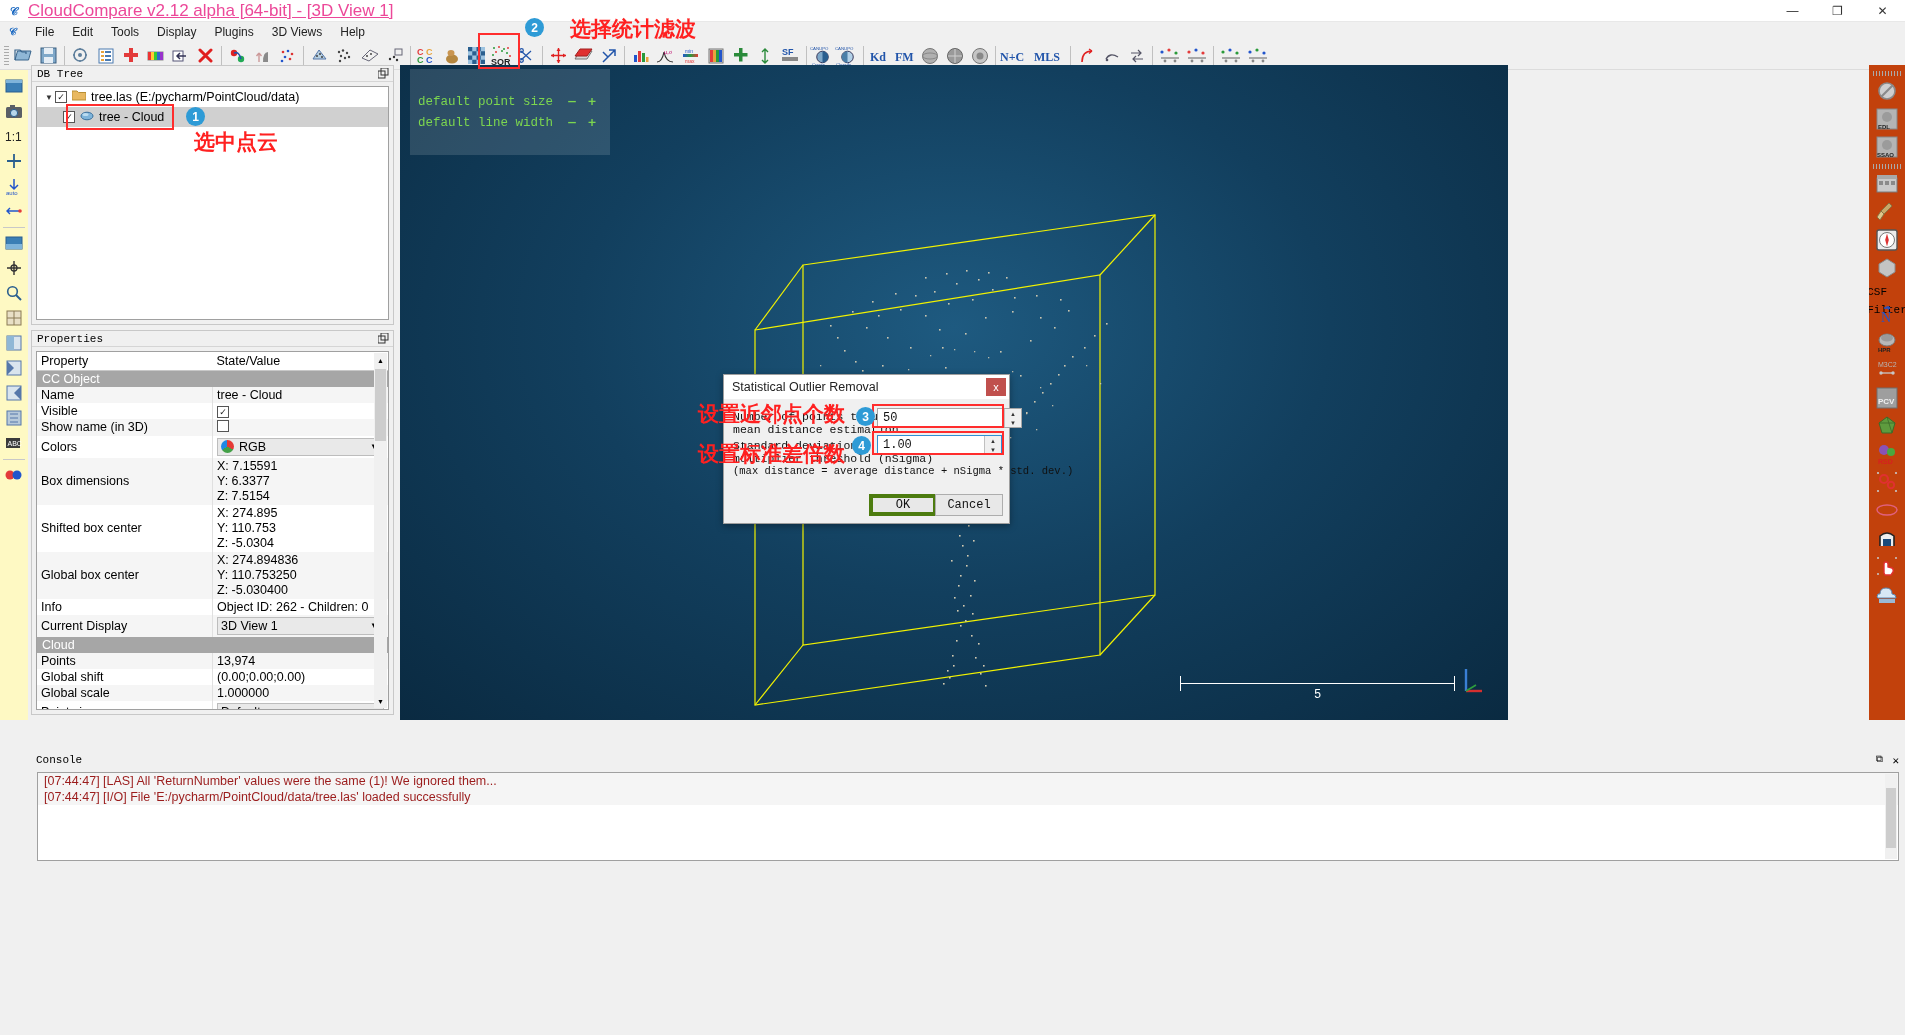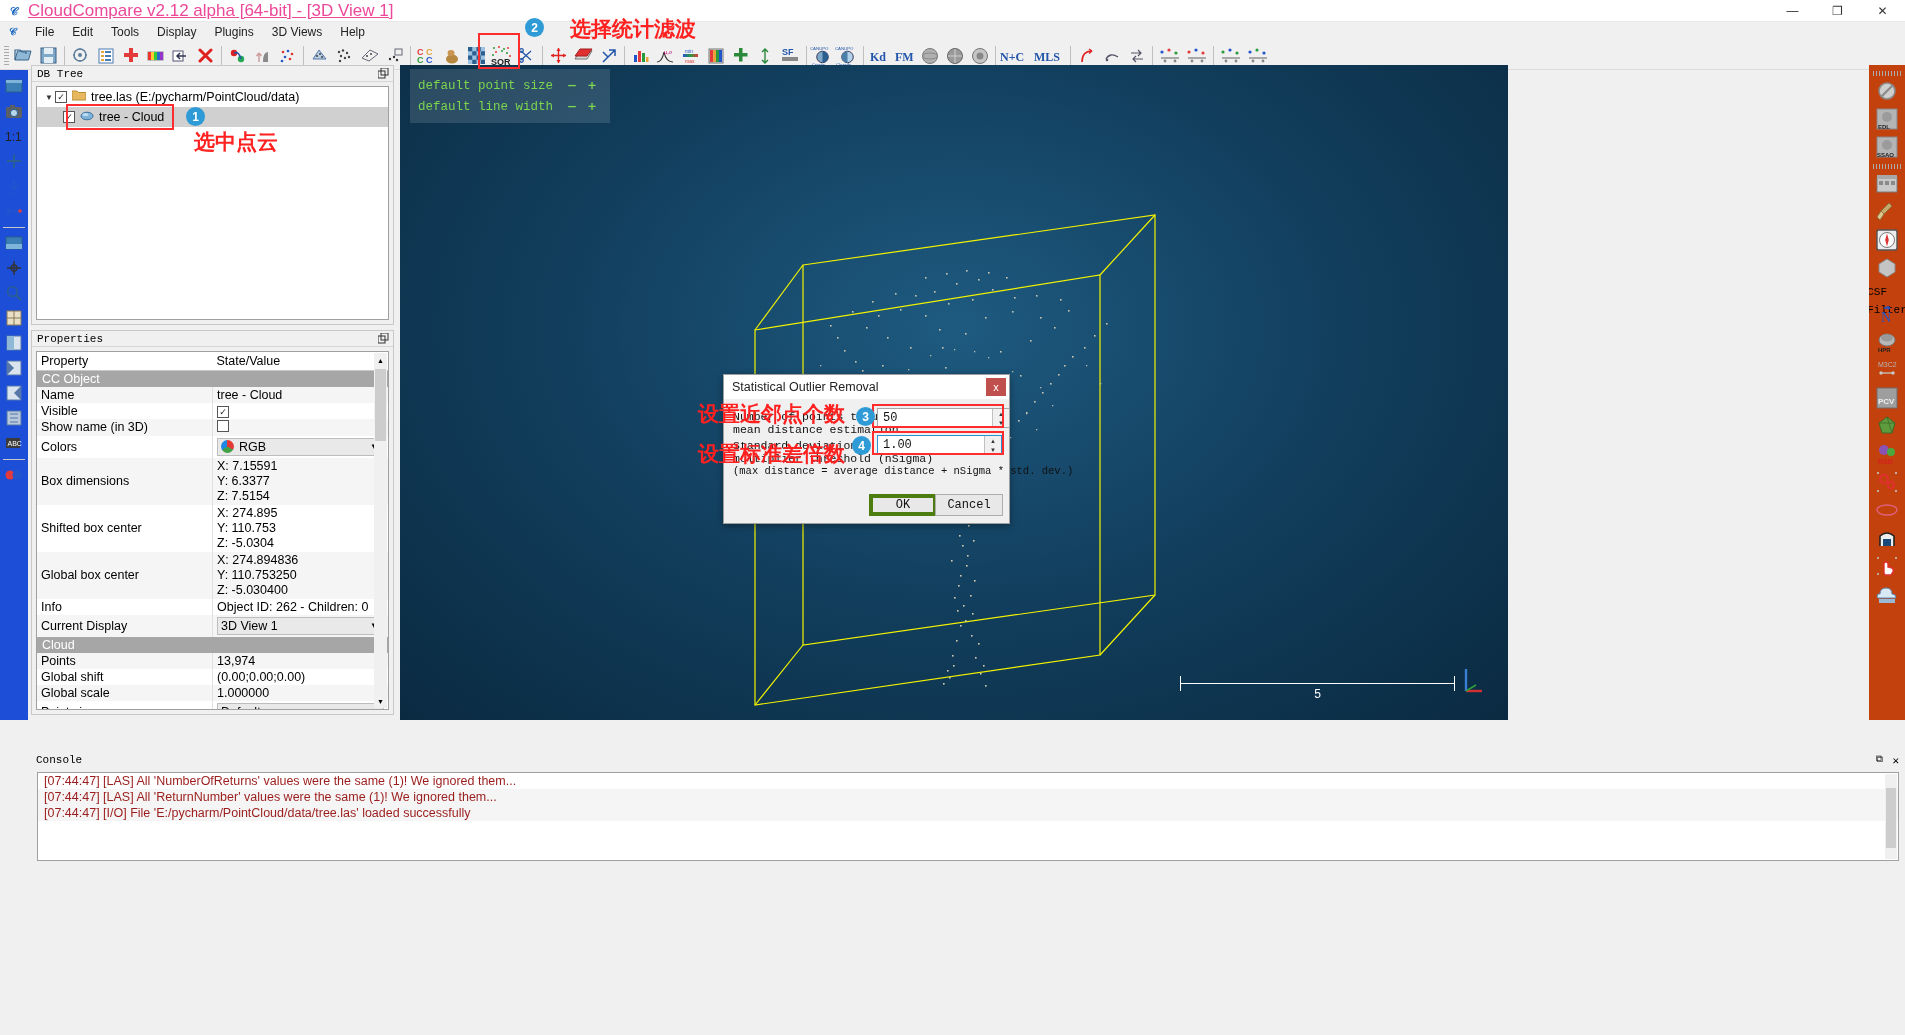--- a/index.html
+++ b/index.html
@@ -50,21 +50,21 @@
   }
   .tsep { width: 1px; height: 20px; background: #c0c0c0; margin: 0 3px; flex: none; }
   .tgrip { width: 5px; height: 20px; flex: none;
            background: repeating-linear-gradient(to bottom,#aaa 0px,#aaa 1px,transparent 1px,transparent 3px);
            margin: 0 2px; }
   .tlabel { font-size: 9px; font-weight: bold; font-family: "Liberation Sans", sans-serif; }
 
   
   .leftbar {
     position: absolute; left: 0; top: 70px; width: 28px; height: 650px;
-    background: #1d4ed8; display: flex; flex-direction: column; align-items: center;
+    background: #fef9c3; display: flex; flex-direction: column; align-items: center;
     padding-top: 4px;
   }
   .lbtn { width: 24px; height: 24px; display: flex; align-items: center; justify-content: center;
           font-size: 12px; margin-bottom: 1px; position: relative; }
   .lsep { width: 22px; height: 1px; background: #c8c8c8; margin: 3px 0; }
 
   
   .panel-title {
     height: 16px; background: #f0f0f0; font-family: "Liberation Mono", monospace;
     font-size: 11px; display: flex; align-items: center; padding-left: 5px; color: #000;
@@ -114,21 +114,21 @@
   .parrow { position: absolute; left: 0; width: 13px; height: 14px; font-size: 7px;
             display: flex; align-items: center; justify-content: center; background: #f0f0f0; }
 
   
   .view3d {
     position: absolute; left: 400px; top: 65px; width: 1108px; height: 655px;
     background: radial-gradient(ellipse at 50% 40%, #1e5a80 0%, #123f5e 48%, #0a2a41 100%);
     overflow: hidden;
   }
   .ovl {
-    position: absolute; left: 10px; top: 4px; width: 200px; padding: 6px 8px;
+    position: absolute; left: 10px; top: 4px; width: 200px; padding: 22px 8px;
     background: rgba(255,255,255,0.13);
     font-family: "Liberation Mono", monospace; font-size: 12.5px; color: #7cd64f;
   }
   .ovl-row { display: flex; align-items: center; height: 21px; }
   .ovl-row .lbl { flex: 1; }
   .ovl-row .mn { color: #7cd64f; width: 20px; text-align: center; font-weight: bold; }
   .ovl-row .pl { color: #7cd64f; width: 20px; text-align: center; font-weight: bold; }
   .scalebar { position: absolute; left: 780px; bottom: 28px; width: 275px; height: 16px; }
   .scalebar .ln { position: absolute; left: 0; top: 7px; width: 275px; height: 1px; background: #fff; }
   .scalebar .cap { position: absolute; left: 0; top: 0; width: 1px; height: 15px; background: #fff; }
@@ -1163,38 +1163,37 @@
     </div>
   </div>
 
   <div class="console">
     <div class="panel-title">
       <span>Console</span>
       <span class="console-float">⧉</span>
       <span class="console-close">✕</span>
     </div>
     <div class="console-body">
-      <div class="cline">[07:44:47] [LAS] All 'NumberOfReturns' values were the same (1)! We ignored them...</div>
       <div class="cline e">[07:44:47] [LAS] All 'ReturnNumber' values were the same (1)! We ignored them...</div>
       <div class="cline e">[07:44:47] [I/O] File 'E:/pycharm/PointCloud/data/tree.las' loaded successfully</div>
       <div class="cscroll">
         <div class="cthumb"></div>
       </div>
     </div>
   </div>
 
   <div class="dlg">
     <div class="dlg-title">
       <span>Statistical Outlier Removal</span>
     </div>
     <div class="dlg-close">x</div>
     <div class="dlg-body">
       <div class="dlg-lbl" style="left:9px; top:11px;">Number of points to use for</div>
       <div class="dlg-lbl" style="left:9px; top:24px;">mean distance estimation</div>
-      <div class="spin" style="left:153px; top:9px; width:133px;">
+      <div class="spin" style="left:153px; top:9px; width:145px;">
         <span class="val">50</span>
         <span class="btns">
           <div>▲</div>
           <div>▼</div>
         </span>
       </div>
 
       <div class="dlg-lbl" style="left:9px; top:40px;">Standard deviation</div>
       <div class="dlg-lbl" style="left:9px; top:53px;">multiplier threshold (nSigma)</div>
       <div class="spin focus" style="left:153px; top:36px; width:125px;">

